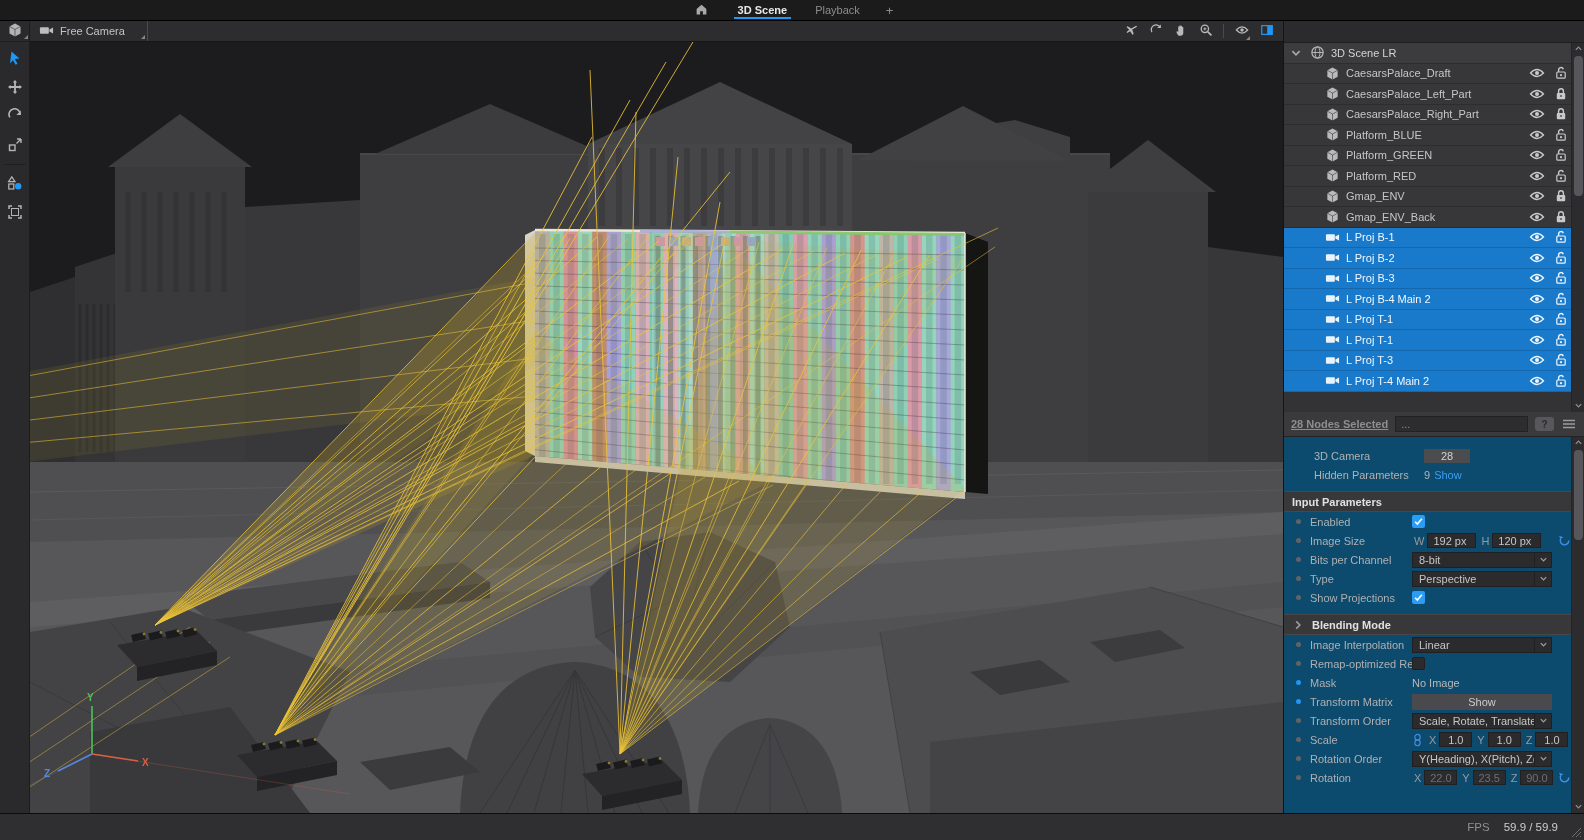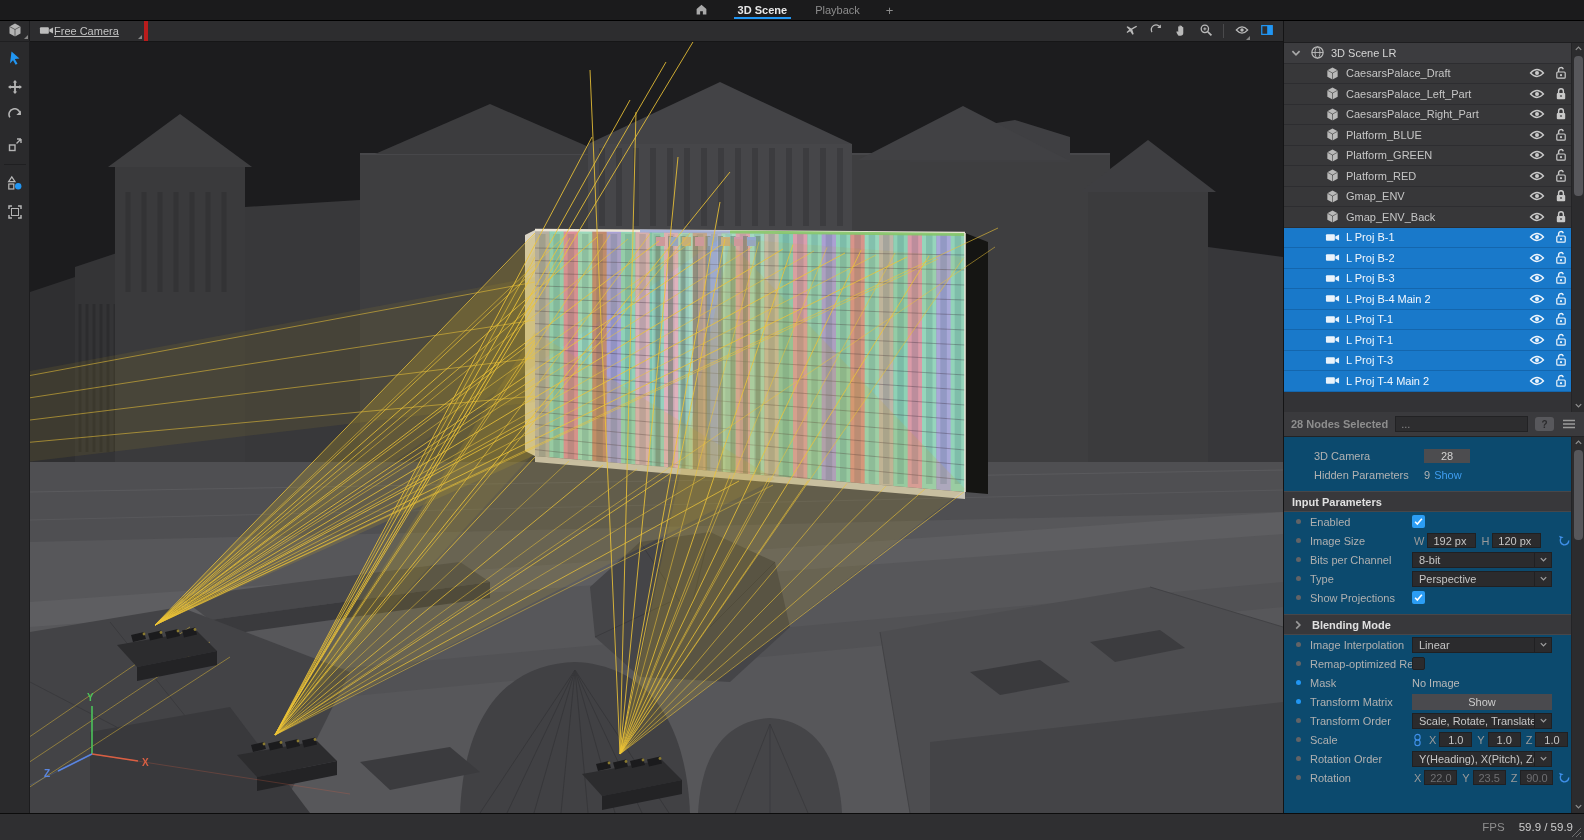--- a/index.html
+++ b/index.html
@@ -29,22 +29,22 @@
   .ltool.active { color:#2196f3; }
   .ltool.gap { margin-top:8px; }
   .ldivider { width:22px; height:1px; background:#1f1f21; margin:8px 0; }
   .corner { position:absolute; right:2px; bottom:2px; width:0; height:0;
     border-left:4px solid transparent; border-bottom:4px solid #868686; }
 
   
   .viewport { flex:1; display:flex; flex-direction:column; min-width:0; }
   .vtoolbar { height:21px; background:#2d2d2f; border-bottom:1px solid #161617;
     display:flex; align-items:stretch; }
-  .vbtn { display:flex; align-items:center; padding:0 9px; position:relative;
-    border-right:4px solid #b91c1c; color:#bdbdbd;text-decoration:underline; }
+  .vbtn { display:flex; align-items:center; gap:6px; padding:0 9px; position:relative;
+    border-right:1px solid #b91c1c; color:#bdbdbd; }
   .vbtn svg { width:15px; height:15px; }
   .vlabel { color:#c3c3c3; }
   .camera-select { min-width:118px; }
   .vtools-right { margin-left:auto; display:flex; align-items:center; gap:4px; padding-right:6px; }
   .vicon { width:21px; height:21px; display:flex; align-items:center; justify-content:center;
     color:#b9b9b9; position:relative; }
   .vicon svg { width:14px; height:14px; }
   .vicon.blue { color:#2196f3; }
   .vsep { width:1px; height:14px; background:#4a4a4c; margin:0 3px; }
   .scene { flex:1; position:relative; background:#1c1c1e; }
@@ -73,21 +73,21 @@
   .vscroll { position:absolute; top:0; right:0; bottom:0; width:13px; background:#2c2c2e;
     border-left:1px solid #242426; }
   .vscroll .sarr { position:absolute; left:0; width:13px; height:12px; color:#8f8f8f;
     display:flex; align-items:center; justify-content:center; }
   .vscroll .sarr svg { width:9px; height:9px; }
   .vscroll .up { top:0; } .vscroll .down { bottom:0; }
   .vscroll .thumb { position:absolute; left:2px; width:9px; background:#57575b; border-radius:4px; }
 
   .selbar { height:25px; background:#3a3a3d; border-bottom:1px solid #232325;
     display:flex; align-items:center; gap:7px; padding:0 7px; }
-  .sel-label { color:#8e8e8e; font-weight:bold; white-space:nowrap; }
+  .sel-label { color:#8e8e8e; font-weight:bold; white-space:nowrap;text-decoration:underline; }
   .sel-input { flex:1; height:16px; background:#2d2d2f; border:1px solid #222224;
     color:#8a8a8a; font-family:inherit; font-size:11px; padding:0 5px; min-width:0; }
   .helpbtn { width:19px; height:14px; background:#58585c; border-radius:3px; color:#2b2b2d;
     font-weight:bold; display:flex; align-items:center; justify-content:center; font-size:10px; }
   .menuicon { width:16px; height:16px; color:#9a9a9a; }
   .menuicon svg { width:16px; height:16px; }
 
   .props { flex:1; position:relative; overflow:hidden; }
   .props-inner { margin-right:13px; padding-top:9px; }
   .inforow { height:19px; display:flex; align-items:center; padding-left:30px; }
@@ -124,21 +124,21 @@
   .resetic { width:13px; height:13px; margin-left:4px; }
   .resetic svg { width:13px; height:13px; }
   .linkic { width:11px; height:14px; margin-right:1px; }
   .linkic svg { width:11px; height:14px; }
   .btnshow { width:140px; height:16px; background:#4a4a4e; color:#cccccc; text-align:center;
     line-height:16px; }
   .ptext { color:#b8b8b8; }
 
   
   .statusbar { height:27px; background:#2f2f31; border-top:1px solid #0c0c0c;
-    display:flex; align-items:center; justify-content:flex-end; gap:14px; padding-right:11px;
+    display:flex; align-items:center; justify-content:flex-end; gap:14px; padding-right:26px;
     position:relative; font-size:11.5px; }
   .fps-label { color:#8f8f8f; }
   .fps-value { color:#cdcdcd; }
   .grip { position:absolute; right:2px; bottom:2px; width:12px; height:12px; }
 </style>
 </head>
 <body>
 
 <div class="app">
 

